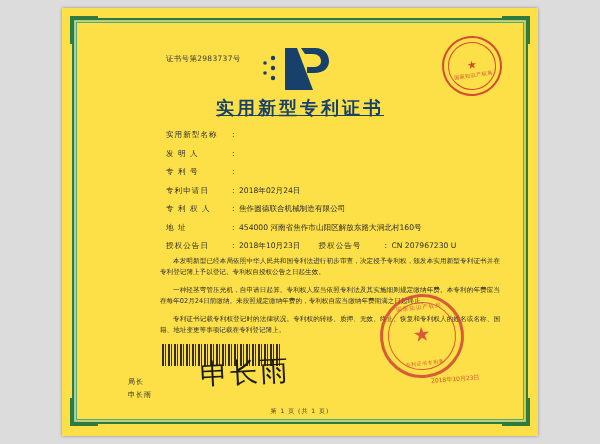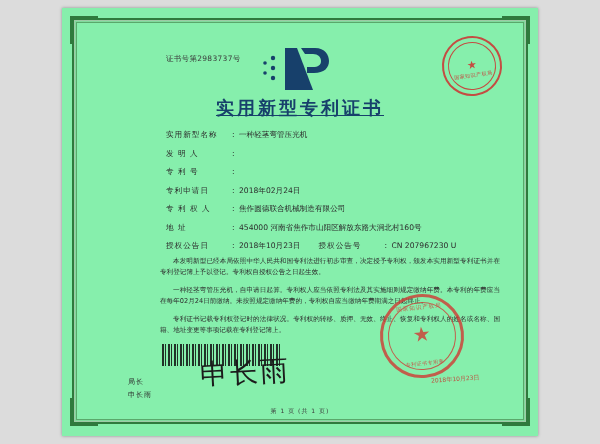--- a/index.html
+++ b/index.html
@@ -6,21 +6,21 @@
   body{
     width:600px;height:444px;
     background:#dcdcdc;
     font-family:"DejaVu Sans","Liberation Sans",sans-serif;
     overflow:hidden;
   }
   .page{
     position:absolute;
     left:62px;top:8px;
     width:476px;height:428px;
-    background:#86efac;
+    background:#fde047;
     box-shadow:0 0 3px rgba(0,0,0,.35);
     overflow:hidden;
   }
   
   .frame-outer{
     position:absolute;left:10px;top:10px;right:10px;bottom:12px;
     border:2px solid #2f7a3d;
   }
   .frame-inner{
     position:absolute;left:14px;top:14px;right:14px;bottom:16px;
@@ -193,21 +193,20 @@
       </g>
     </svg>
   </div>
 
   <div class="title">实用新型专利证书</div>
 
   <div class="fields">
     <div class="row">
       <span class="lbl">实用新型名称</span>
       <span class="colon">:</span>
-      <span class="val">一种轻茎弯管压光机</span>
     </div>
     <div class="row">
       <span class="lbl">发 明 人</span>
       <span class="colon">:</span>
     </div>
     <div class="row">
       <span class="lbl">专 利 号</span>
       <span class="colon">:</span>
     </div>
     <div class="row">

